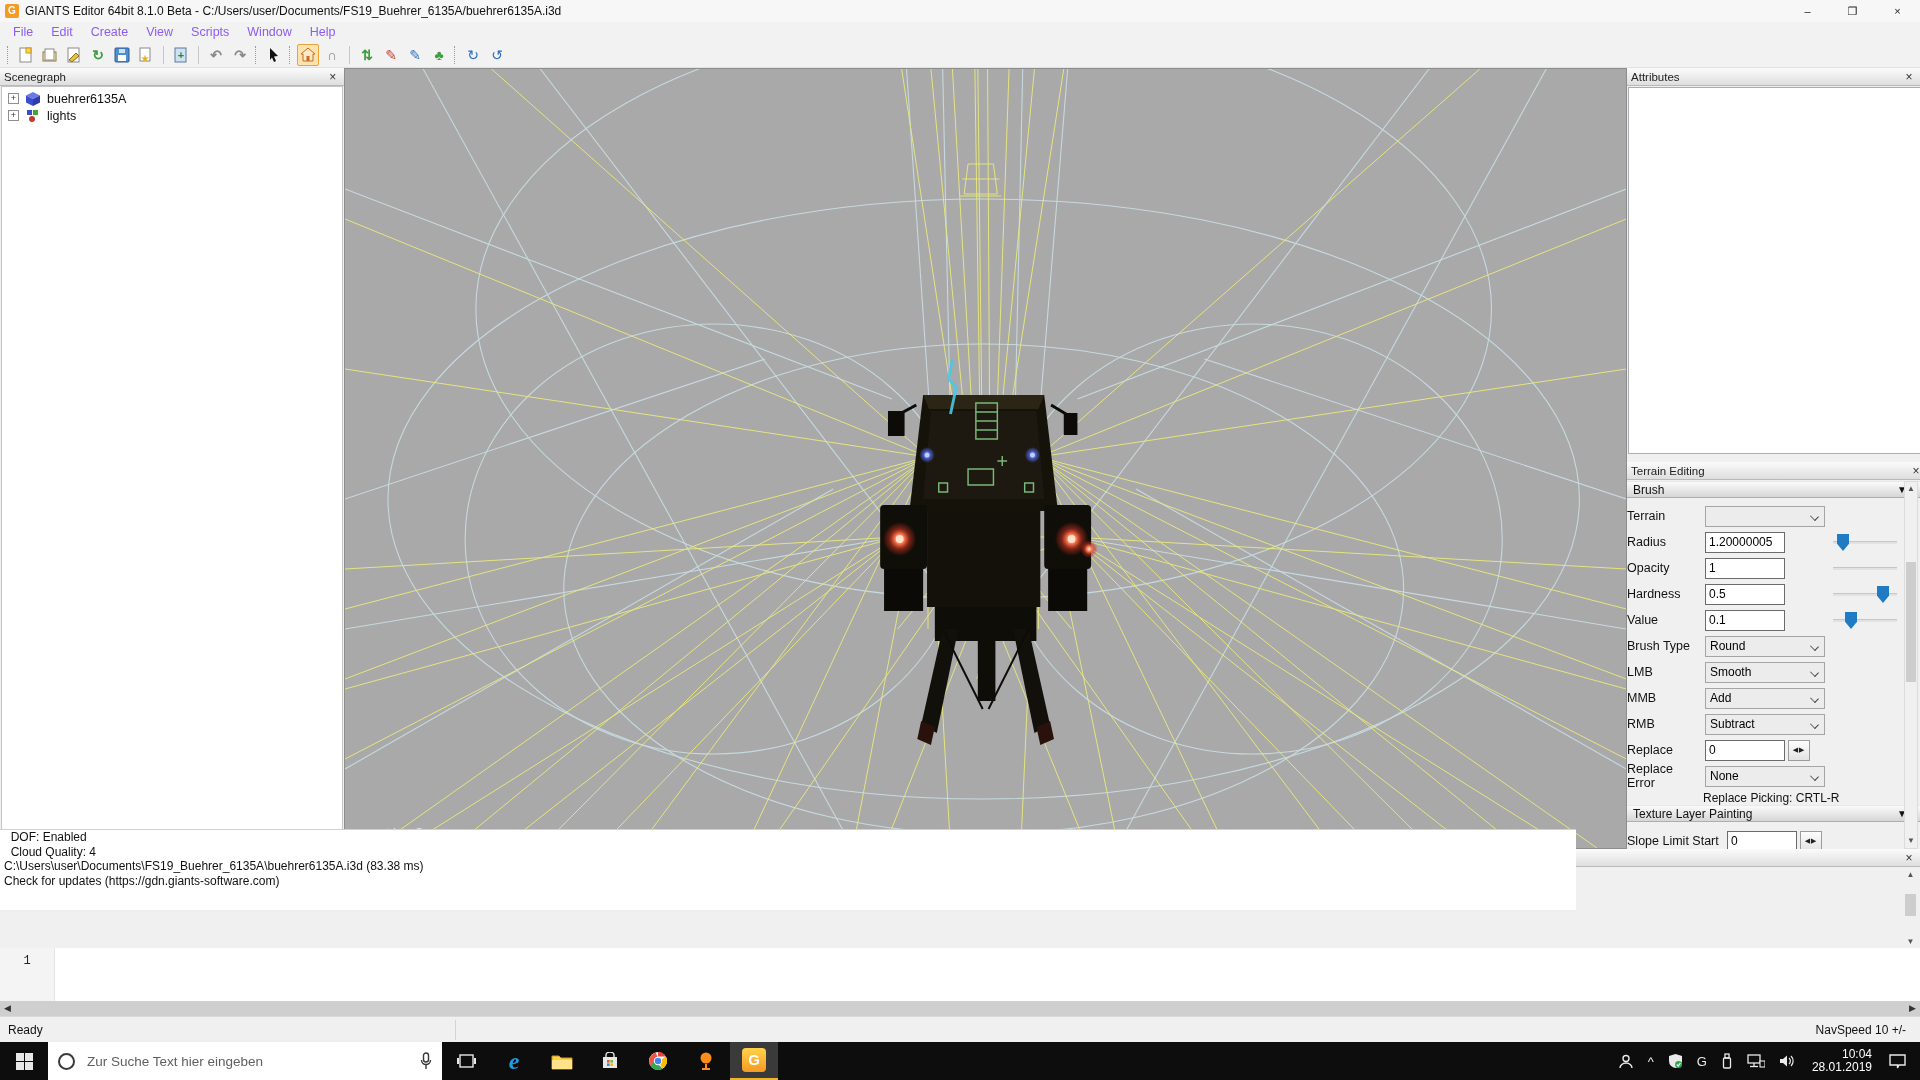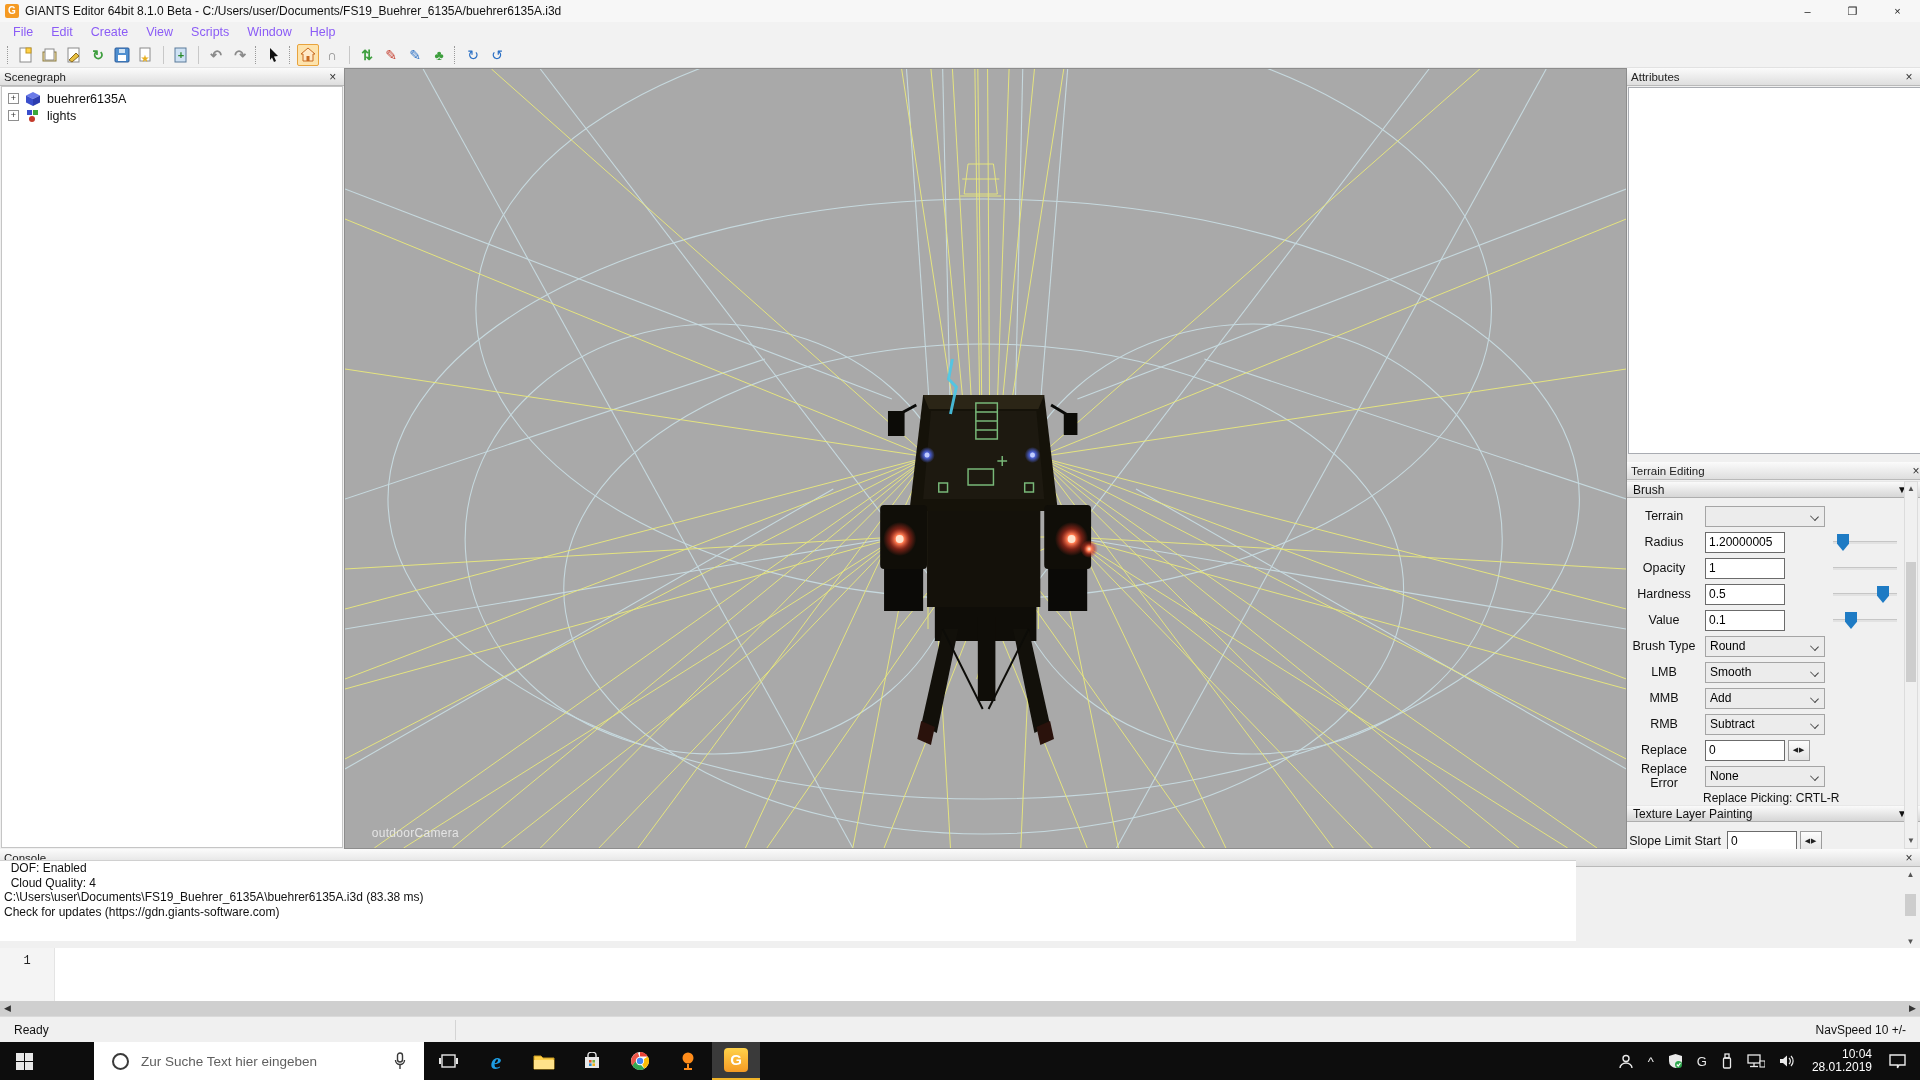--- a/index.html
+++ b/index.html
@@ -49,62 +49,62 @@
 
   
   .right-col { width:300px; height:781px; position:relative; background:#f0f0f0; }
   .attr-box { position:absolute; left:1px; top:19px; width:296px; height:367px; background:#fff; border:1px solid #a9acb2; }
   .te-header { position:absolute; left:0; top:394px; width:300px; }
   .sec-bar { height:17px; background:linear-gradient(#fafafa,#d6d6d6); border-top:1px solid #e8e8e8; border-bottom:1px solid #aeaeae; display:flex; align-items:center; font-size:12px; color:#111; padding:0 6px;gap:32px; }
   .sec-bar .tri { margin-left:auto; font-size:10px; color:#111; margin-right:14px; }
   .brush-bar { position:absolute; left:0; top:413px; width:300px; }
   .te-form { position:absolute; left:0; top:437px; width:286px; }
   .frow { display:flex; align-items:center; height:22px; margin-bottom:4px; position:relative; }
-  .flabel { width:74px; text-align:center; font-size:12.5px; color:#111; flex:none; }
+  .flabel { width:74px; text-align:left; font-size:12.5px; color:#111; flex:none; }
   .ftext { margin-left:4px; width:80px; height:21px; background:#fff; border:1px solid #6b6b6b; font-size:12px; padding:0 3px; display:flex; align-items:center; }
   .fselect { margin-left:4px; width:120px; height:21px; background:#ececec; border:1px solid #a5a5a5; font-size:12px; padding:0 4px; display:flex; align-items:center; position:relative; }
   .fselect .chev { position:absolute; right:6px; top:6px; width:7px; height:7px; border-right:1.5px solid #444; border-bottom:1.5px solid #444; transform:rotate(45deg) scale(1,.8); }
   .slider { position:absolute; left:206px; width:64px; height:18px; top:2px; }
   .slider .track { position:absolute; left:0; right:0; top:8px; height:3px; background:#e2e2e2; border-top:1px solid #c6c6c6; }
   .slider .thumb { position:absolute; top:1px; width:12px; height:17px; background:#1e7bc4; clip-path:polygon(0 0,100% 0,100% 58%,50% 100%,0 58%); }
   .spinner { margin-left:3px; width:22px; height:21px; background:linear-gradient(#fdfdfd,#e3e3e3); border:1px solid #9c9c9c; font-size:7px; color:#222; display:flex; align-items:center; justify-content:center; letter-spacing:1px; }
   .hint-text { font-size:12px; color:#111; margin:2px 0 4px 76px; }
   .texture-bar { position:absolute; left:0; top:737px; width:300px; }
   .slope-row { position:absolute; left:0; top:762px; width:286px; height:19px; overflow:hidden; }
   .vscroll { position:absolute; right:2px; width:14px; background:#f0f0f0; border:1px solid #dcdcdc; }
   .vscroll .arrow { height:14px; font-size:8px; color:#555; text-align:center; line-height:14px; }
   .vscroll .thumb { position:absolute; left:1px; width:10px; background:#cdcdcd; }
   .te-scroll { top:413px; height:368px; }
 
   
   .console-header { position:absolute; left:0; top:849px; width:1920px; }
-  .console-body { position:absolute; left:0; top:860px; width:1576px; height:81px; background:#fff; border-top:1px solid #d0d0d0; }
+  .console-body { position:absolute; left:0; top:829px; width:1576px; height:81px; background:#fff; border-top:1px solid #d0d0d0; }
   .console-line { font-size:12px; color:#111; line-height:14.5px; padding-left:4px; white-space:pre; }
   .console-scroll { position:absolute; right:2px; top:868px; width:15px; height:80px; background:#f0f0f0; }
   .console-scroll .arrow { height:13px; font-size:8px; color:#555; text-align:center; line-height:13px; }
   .console-scroll .thumb { position:absolute; left:2px; top:26px; width:11px; height:22px; background:#cdcdcd; }
 
   .script-area { position:absolute; left:0; top:948px; width:1920px; height:53px; background:#fff; display:flex; }
   .gutter { width:55px; background:#f4f4f4; border-right:1px solid #e4e4e4; text-align:center; font-family:"Liberation Mono",monospace; font-size:12px; color:#222; padding-top:6px; }
   .script-input { flex:1; }
 
   .hscroll { position:absolute; left:0; top:1001px; width:1920px; height:15px; background:#cfcfcf; }
   .hscroll .arrow { position:absolute; top:0; width:15px; height:15px; font-size:9px; color:#333; text-align:center; line-height:15px; }
 
   
   .statusbar { position:absolute; left:0; top:1016px; width:1920px; height:26px; background:#f0f0f0; border-top:1px solid #dadada; display:flex; align-items:center; font-size:12px; color:#111; }
-  .status-ready { padding-left:14px; }
+  .status-ready { padding-left:8px; }
   .status-sep { position:absolute; left:455px; top:3px; width:1px; height:20px; background:#d4d4d4; }
   .status-nav { margin-left:auto; padding-right:14px; }
 
   
   .taskbar { position:absolute; left:0; top:1042px; width:1920px; height:38px; background:#0d0d0d; display:flex; align-items:center; }
   .tb-btn { width:48px; height:38px; display:flex; align-items:center; justify-content:center; }
   .tb-btn svg { display:block; }
-  .search-pill { width:330px; height:38px; background:#ffffff; display:flex; align-items:center; padding:0 18px;margin-left:46px; }
+  .search-pill { width:394px; height:38px; background:#ffffff; display:flex; align-items:center; padding:0 10px; }
   .cortana-ring { width:17px; height:17px; border:2px solid #3a3a3a; border-radius:50%; flex:none; }
   .search-text { font-size:13.5px; color:#5f5f5f; margin-left:12px; flex:1; }
   .tb-active { background:#3a3a3a; border-bottom:2px solid #f0b429; }
   .giants-tb-icon { width:24px; height:24px; background:linear-gradient(#ffd24a,#f59a23); border-radius:4px; color:#fff; font-weight:bold; font-size:15px; text-align:center; line-height:24px; }
   .tray { margin-left:auto; display:flex; align-items:center; height:38px; }
   .tray-item { padding:0 7px; color:#eaeaea; font-size:13px; display:flex; align-items:center; justify-content:center; }
   .clock { text-align:right; font-size:12px; color:#fff; line-height:13px; padding:0 10px; }
   .edge-e { color:#1e9de3; font-size:24px; font-weight:bold; font-style:italic; font-family:"Liberation Serif",serif; }
 </style>
 </head>

